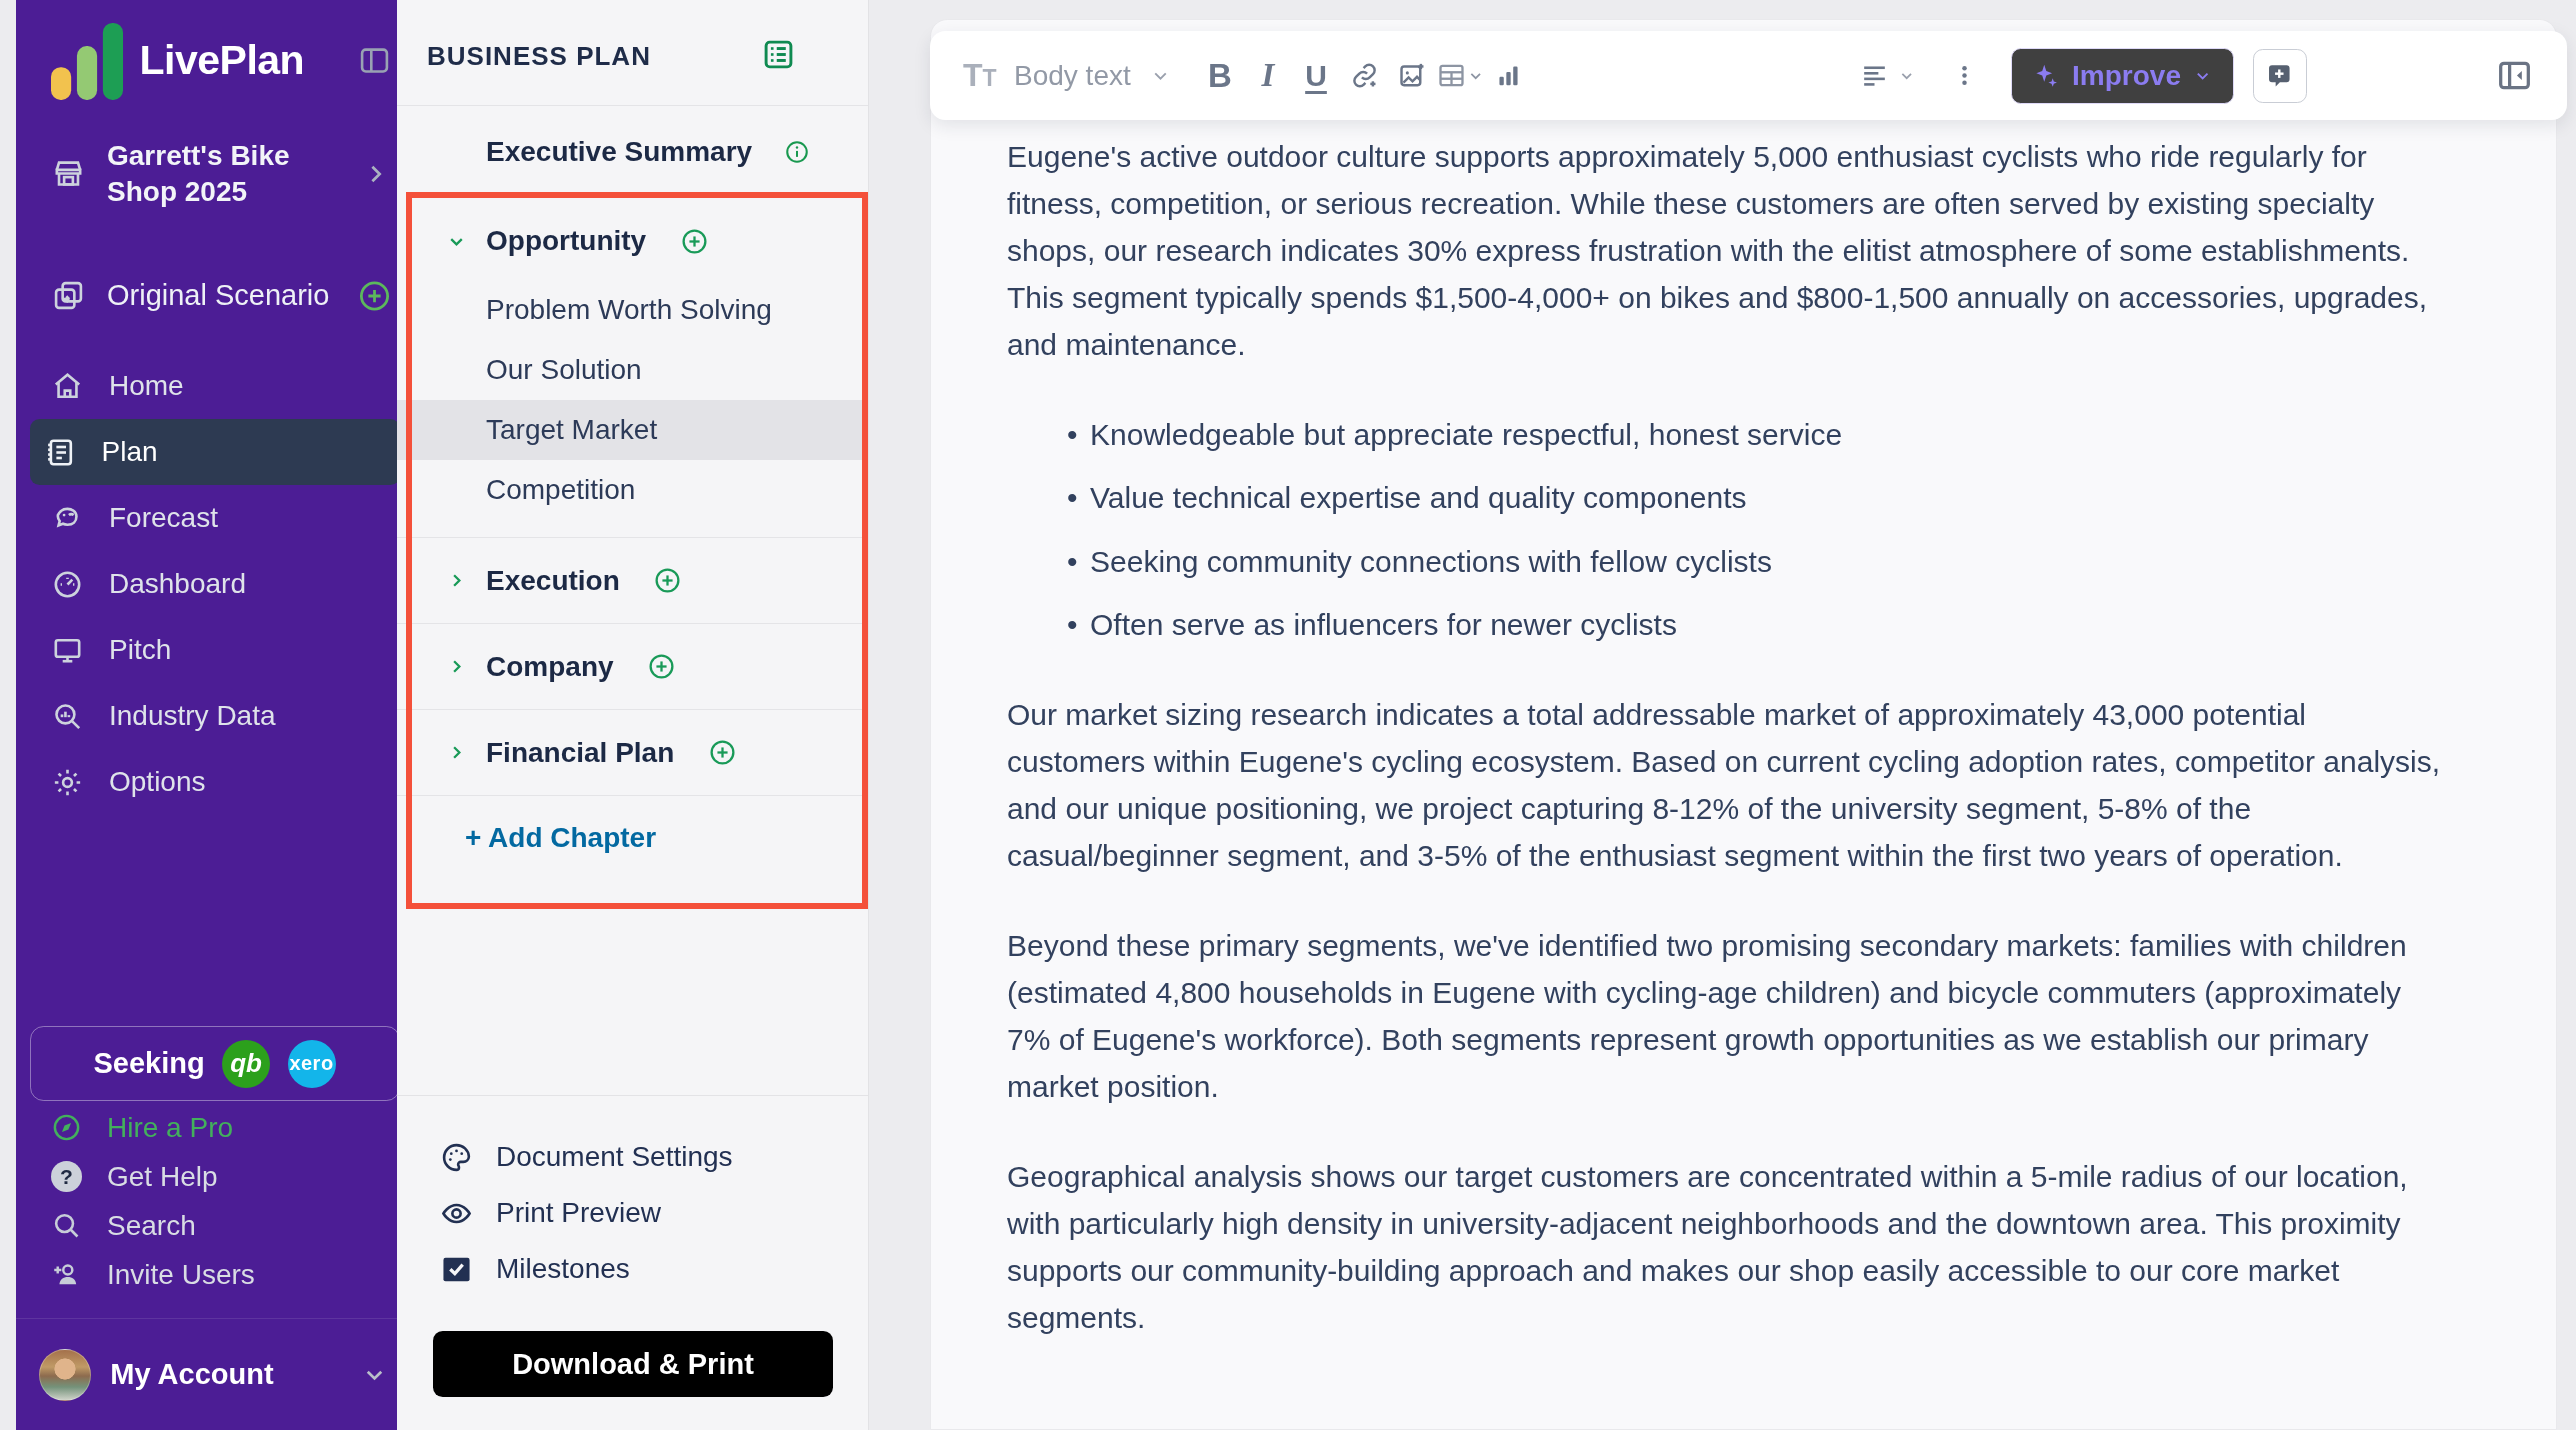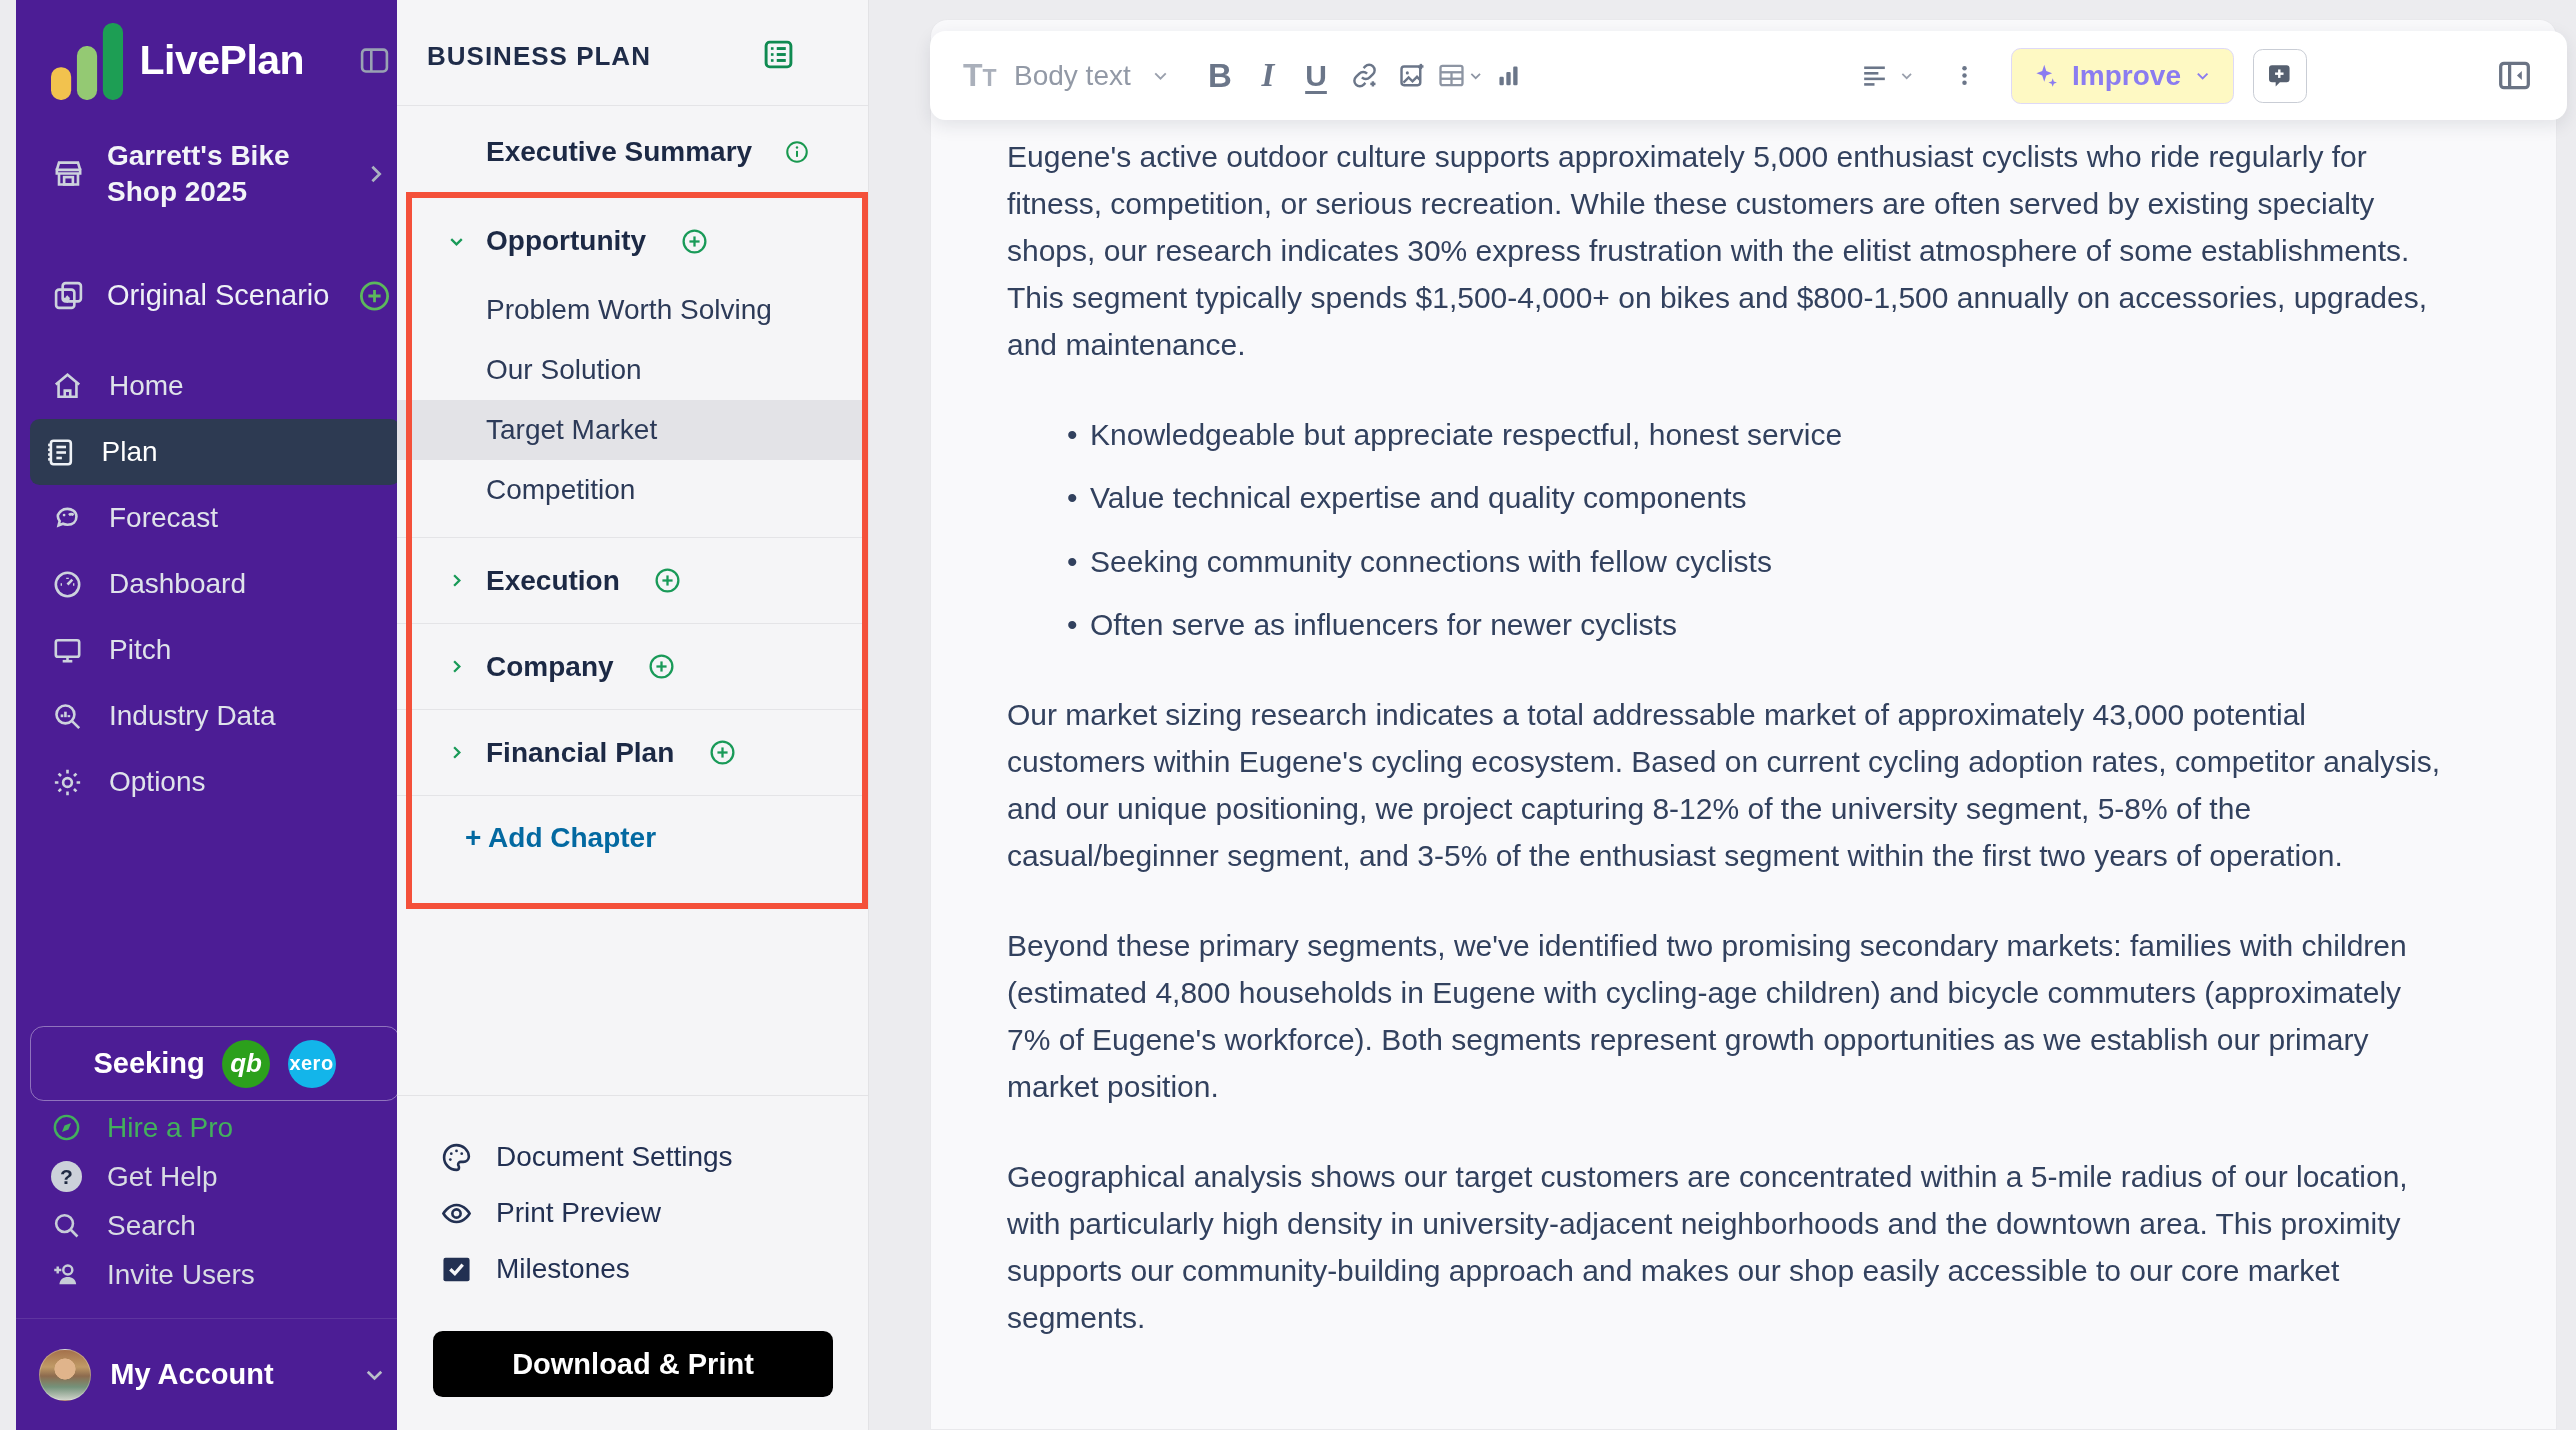--- a/index.html
+++ b/index.html
@@ -112,21 +112,21 @@
   .chev-gray { color:#9aa0ad; margin-left:7.7px; }
   .tb-btn { width:48px; height:48px; display:flex; align-items:center; justify-content:center;
             color:#6b7689; cursor:pointer; border-radius:7.7px; }
   .glyph-b { font-size:33px; font-weight:800; }
   .glyph-i { font-family:"Liberation Serif", serif; font-style:italic; font-weight:700; font-size:33px; }
   .glyph-u { font-size:30px; font-weight:600; text-decoration:underline; text-underline-offset:4.8px; }
   .table-group { display:flex; align-items:center; color:#8d95a3; cursor:pointer; }
   .align-group { display:flex; align-items:center; margin-left:327px; color:#6b7689; cursor:pointer; }
   .kebab-btn { margin-left:25px; }
   .improve-btn { margin-left:23px; height:56px; display:flex; align-items:center; gap:11.6px;
-                 padding:0 21px; background:#fef9c3; border:1.9px solid #ded9f7; border-radius:9.7px;
+                 padding:0 21px; background:#404040; border:1.9px solid #ded9f7; border-radius:9.7px;
                  color:#8b7cf0; font-size:28px; font-weight:600;
                  font-family:"Liberation Sans",sans-serif; cursor:pointer; }
   .comment-btn { margin-left:19.3px; width:54px; height:54px; background:#fff;
                  border:1.9px solid #c9cdd5; border-radius:9.7px;
                  display:flex; align-items:center; justify-content:center;
                  color:#566070; cursor:pointer; }
   .collapse-btn2 { margin-left:auto; color:#6a7384; cursor:pointer; }
 
   .doc-text { position:absolute; left:137px; top:133px; width:1445px;
               font-size:30px; line-height:47px; color:#32415e; z-index:2; }

